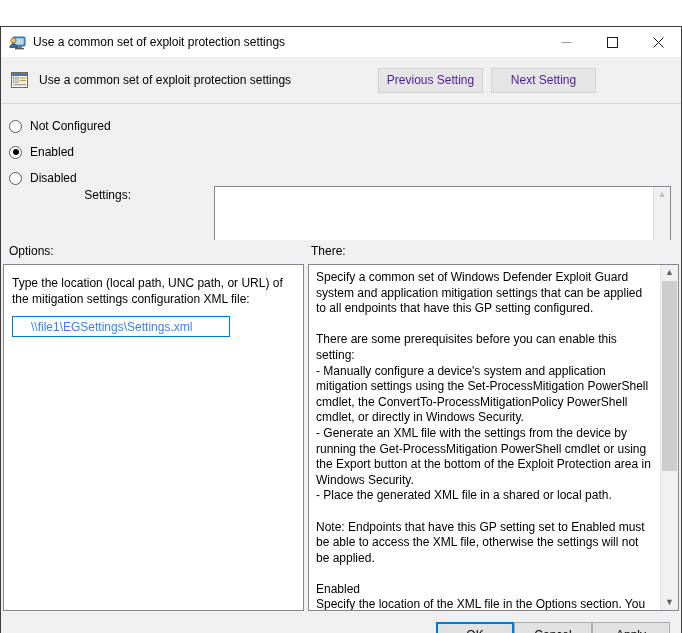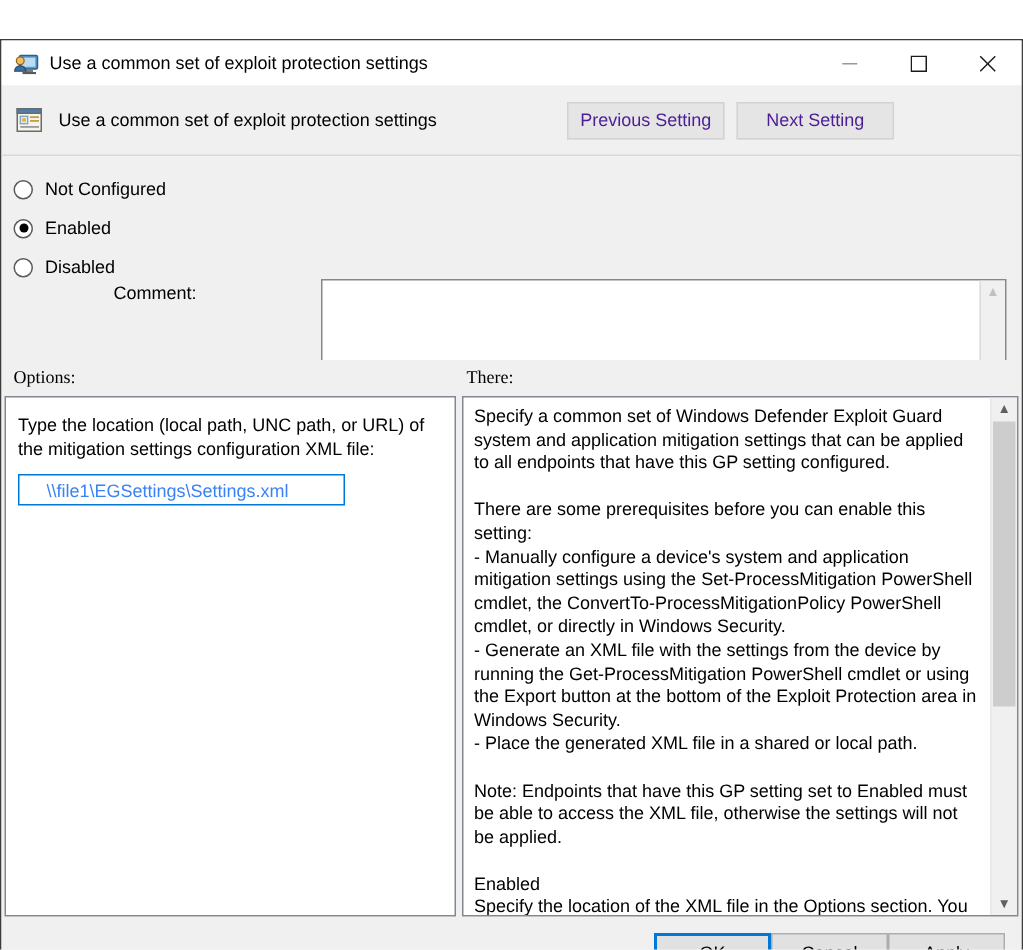--- a/index.html
+++ b/index.html
@@ -210,21 +210,20 @@
   .section-labels {
     position: relative;
     height: 24px;
     flex: 0 0 auto;
     background: #f0f0f0;
   }
   .sec-lbl {
     position: absolute;
     top: 4px;
     font-size: 12px;
-    font-family: Liberation Serif, serif;
   }
   .sec-opt { left: 8px; }
   .sec-help { left: 310px; }
 
   
   .panels {
     position: relative;
     flex: 1 1 auto;
     background: #f0f0f0;
   }
@@ -393,21 +392,21 @@
       <div class="radio-row checked">
         <span class="radio-mark"></span>
         <span class="radio-label">Enabled</span>
       </div>
       <div class="radio-row">
         <span class="radio-mark"></span>
         <span class="radio-label">Disabled</span>
       </div>
     </div>
 
-    <div class="field-label lbl-comment">Comment:</div>
+    <div class="field-label lbl-comment">Settings:</div>
     <div class="boxed box-comment">
       <div class="box-body"></div>
       <div class="vscroll">
         <span class="arrow">▲</span>
         <span class="arrow">▼</span>
       </div>
     </div>
 
     <div class="field-label lbl-supported">Supported on:</div>
     <div class="boxed box-supported">

